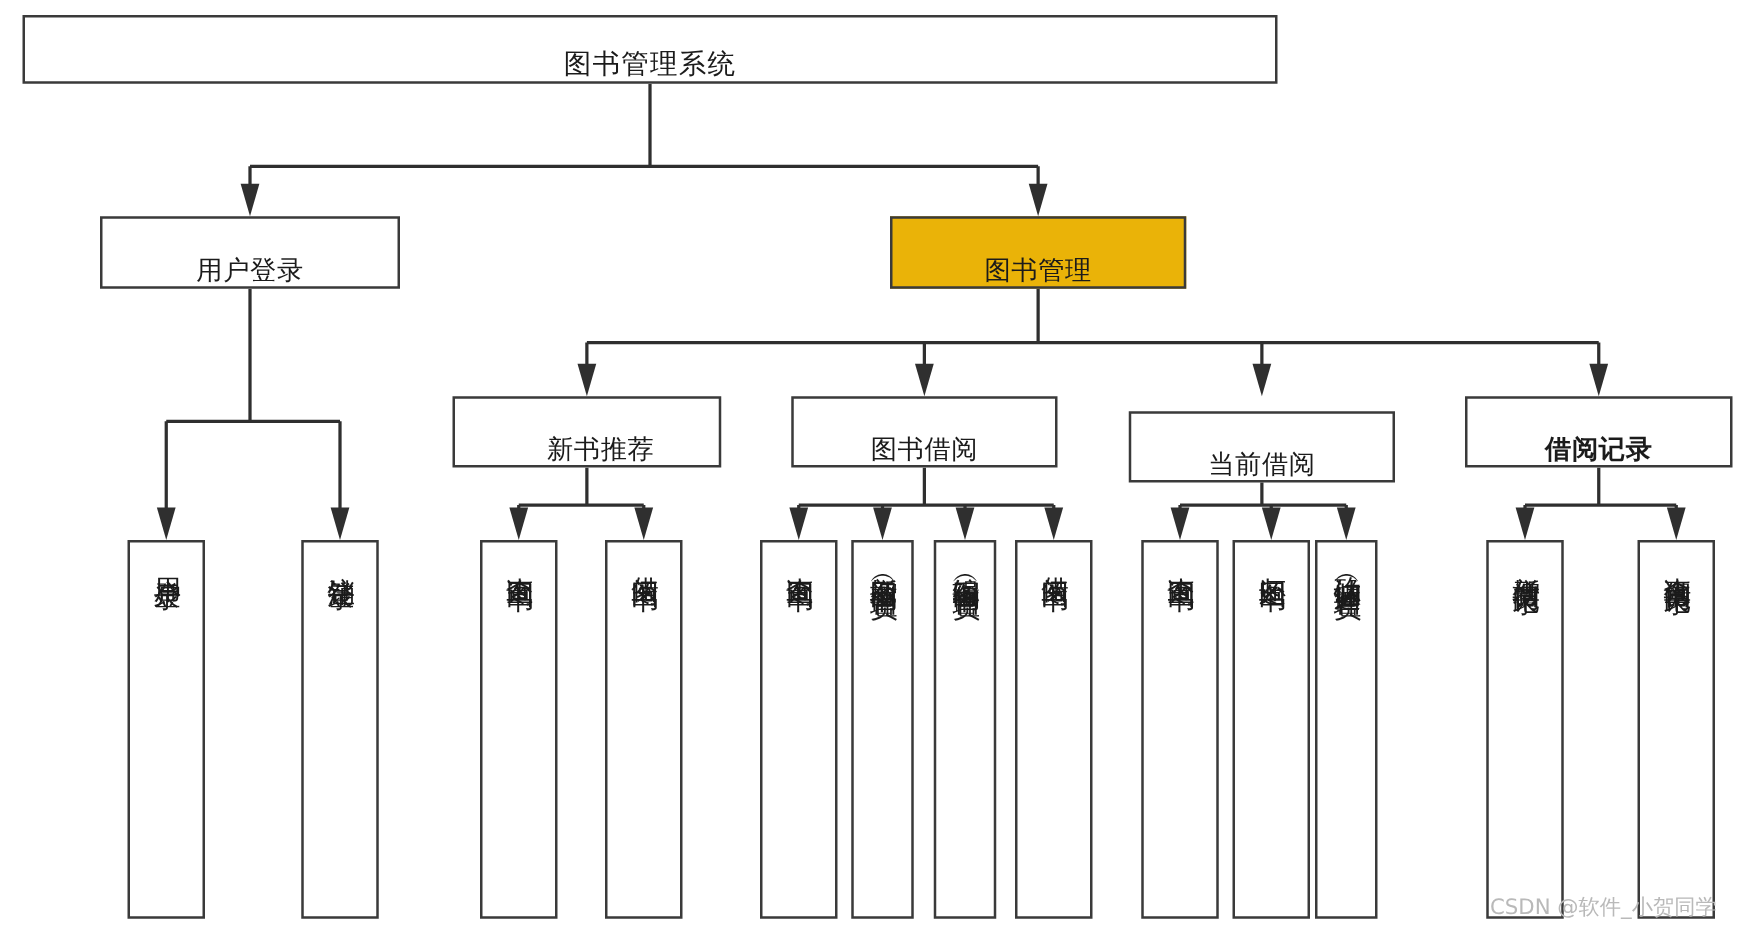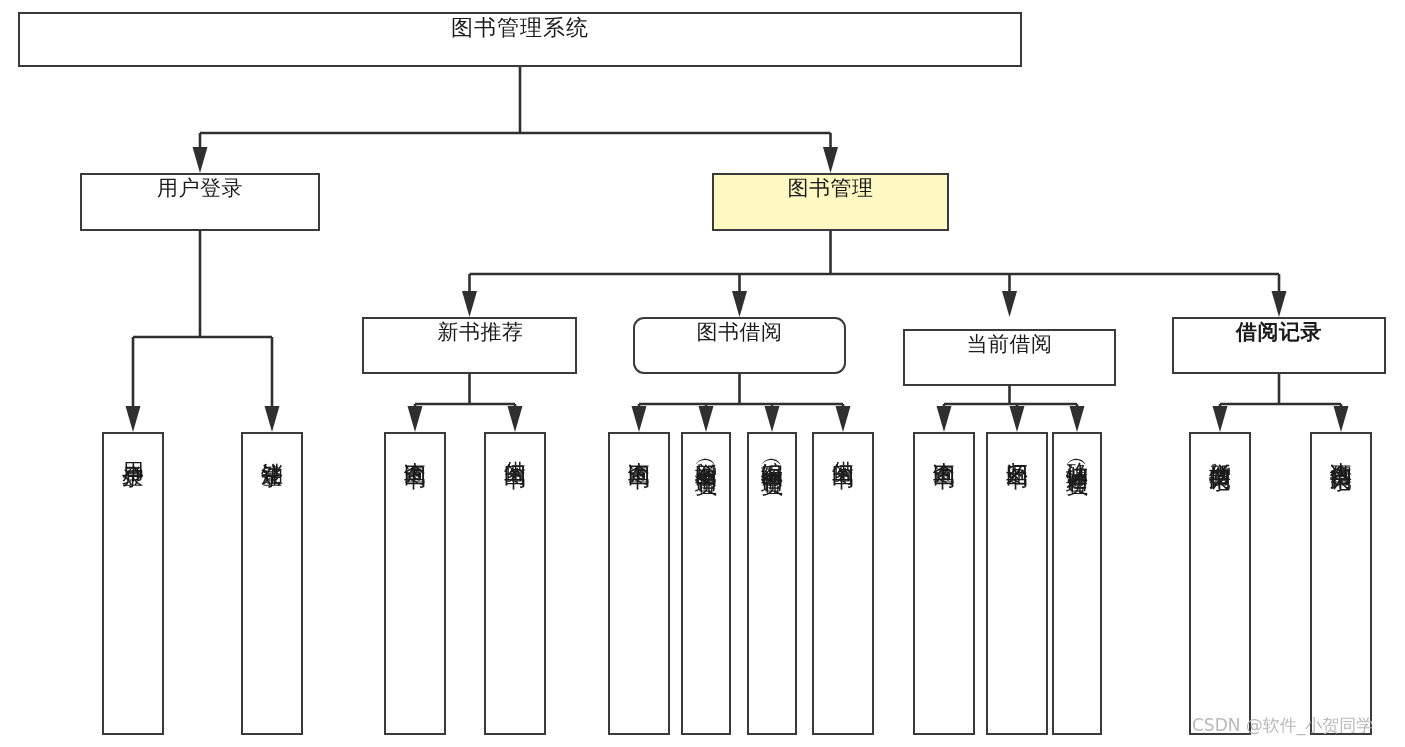--- a/index.html
+++ b/index.html
@@ -25,21 +25,21 @@
     width: 1405px;
     height: 747px;
     pointer-events: none;
   }
   .node {
     position: absolute;
     box-sizing: border-box;
     background: #ffffff;
     border: 2px solid #3a3a3a;
     display: flex;
-    align-items: flex-start;
+    align-items: flex-end;
     justify-content: center;
     color: #1b1b1b;
     z-index: 2;
   }
   .node-label {
     display: block;
     text-align: center;
     line-height: 1.25;
     white-space: nowrap;
   }
@@ -132,27 +132,27 @@
       <path d="M 1333.5 406 L 1348.5 406 L 1341 432 Z" fill="#2f2f2f"></path>
     </svg>
 
   <div id="nodes">
       <div class="node horizontal root" style="left: 18px; top: 12px; width: 1004px; height: 55px; background: rgb(255, 255, 255); border-color: rgb(58, 58, 58); color: rgb(27, 27, 27);">
         <span class="node-label">图书管理系统</span>
       </div>
       <div class="node horizontal" style="left: 80px; top: 173px; width: 240px; height: 58px; background: rgb(255, 255, 255); border-color: rgb(58, 58, 58); color: rgb(27, 27, 27);">
         <span class="node-label">用户登录</span>
       </div>
-      <div class="node horizontal" style="left: 712px; top: 173px; width: 237px; height: 58px; background: #fef9c3; border-color: rgb(58, 58, 58); color: rgb(27, 27, 27);">
+      <div class="node horizontal" style="left: 712px; top: 173px; width: 237px; height: 58px; background: #eab308; border-color: rgb(58, 58, 58); color: rgb(27, 27, 27);">
         <span class="node-label">图书管理</span>
       </div>
       <div class="node horizontal" style="left: 362px; top: 317px; width: 215px; height: 57px; background: rgb(255, 255, 255); border-color: rgb(58, 58, 58); color: rgb(27, 27, 27); padding-left: 22px;">
         <span class="node-label">新书推荐</span>
       </div>
-      <div class="node horizontal" style="left: 633px; top: 317px; width: 213px; height: 57px; background: rgb(255, 255, 255); border-color: rgb(58, 58, 58); color: rgb(27, 27, 27); border-radius: 11px;">
+      <div class="node horizontal" style="left: 633px; top: 317px; width: 213px; height: 57px; background: rgb(255, 255, 255); border-color: rgb(58, 58, 58); color: rgb(27, 27, 27);">
         <span class="node-label">图书借阅</span>
       </div>
       <div class="node horizontal" style="left: 903px; top: 317px; width: 213px; height: 57px; background: rgb(255, 255, 255); border-color: rgb(58, 58, 58); color: rgb(27, 27, 27); margin-top: 12px;">
         <span class="node-label">当前借阅</span>
       </div>
       <div class="node horizontal" style="left: 1172px; top: 317px; width: 214px; height: 57px; background: rgb(255, 255, 255); border-color: rgb(58, 58, 58); color: rgb(27, 27, 27); font-weight: bold;">
         <span class="node-label">借阅记录</span>
       </div>
       <div class="node vertical" style="left: 102px; top: 432px; width: 62px; height: 303px; background: rgb(255, 255, 255); border-color: rgb(58, 58, 58); color: rgb(27, 27, 27);">
         <span class="node-label">用户登录</span>

